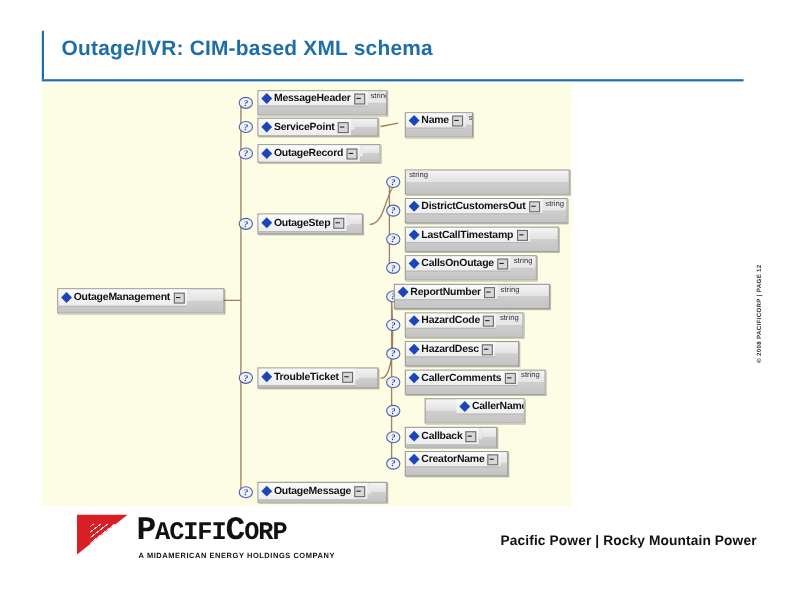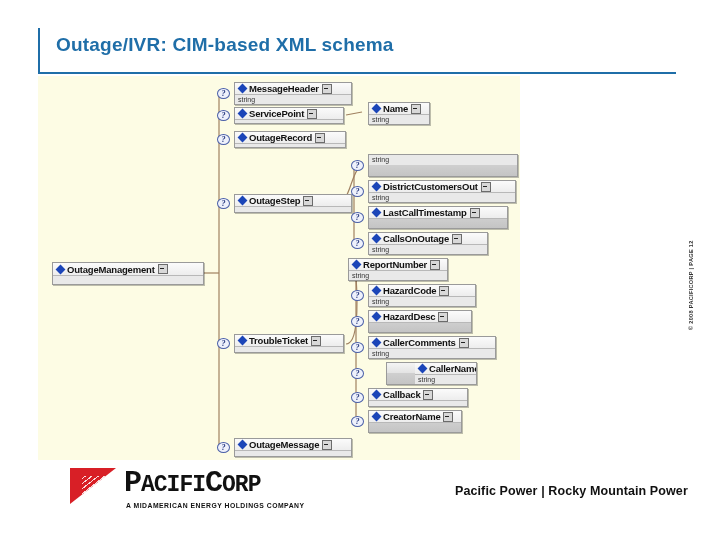--- a/index.html
+++ b/index.html
@@ -30,21 +30,21 @@
   }
   #canvas svg.wires{position:absolute;left:0;top:0;width:482px;height:384px;}
 
   
   .node{
     position:absolute;
     border:1px solid #9a9a9a;
     background:linear-gradient(to bottom,#f4f4f4 0%,#e3e3e3 48%,#cfcfcf 50%,#c4c4c4 100%);
     box-shadow:1px 1px 0 rgba(0,0,0,.25);
     box-sizing:border-box;
-    display:flex;flex-direction:column;justify-content:flex-start;
+    display:flex;flex-direction:row;justify-content:flex-start;
     overflow:hidden;
   }
   .node .row1{
     display:flex;align-items:center;height:13px;padding:0 2px;
     background:linear-gradient(to bottom,#fbfbfb 0%,#ededed 100%);
     border-bottom:1px solid #b8b8b8;position:relative;
   }
   .node .diamond{
     width:7px;height:7px;margin:0 3px 0 2px;flex:0 0 auto;
     background:#1b45b8;transform:rotate(45deg);
@@ -193,21 +193,21 @@
         <div class="qmark" style="left: 179px; top: 57.5px;">?</div>
         <div class="node nosub" style="left: 196px; top: 55px; width: 112px; height: 17px;">
           <div class="row1">
             <span class="diamond"></span>
             <span class="lbl">OutageRecord</span>
             <span class="expand"></span>
           </div>
           <div class="row2"></div>
         </div>
         <div class="qmark" style="left: 179px; top: 121.5px;">?</div>
-        <div class="node nosub" style="left: 196px; top: 118px; width: 118px; height: 19px;">
+        <div class="node nosub" style="left: 196px; top: 118px; width: 96px; height: 19px;">
           <div class="row1">
             <span class="diamond"></span>
             <span class="lbl">OutageStep</span>
             <span class="expand"></span>
           </div>
           <div class="row2"></div>
         </div>
         <div class="qmark" style="left: 313px; top: 83.5px;">?</div>
         <div class="node" style="left: 330px; top: 78px; width: 150px; height: 23px;">
           <div class="row2">string</div>
@@ -233,21 +233,21 @@
         <div class="qmark" style="left: 313px; top: 161.5px;">?</div>
         <div class="node" style="left: 330px; top: 156px; width: 120px; height: 23px;">
           <div class="row1">
             <span class="diamond"></span>
             <span class="lbl">CallsOnOutage</span>
             <span class="expand"></span>
           </div>
           <div class="row2">string</div>
         </div>
         <div class="qmark" style="left: 313px; top: 187.5px;">?</div>
-        <div class="node" style="left: 310px; top: 182px; width: 100px; height: 23px;">
+        <div class="node" style="left: 320px; top: 182px; width: 142px; height: 23px;">
           <div class="row1">
             <span class="diamond"></span>
             <span class="lbl">ReportNumber</span>
             <span class="expand"></span>
           </div>
           <div class="row2">string</div>
         </div>
         <div class="qmark" style="left: 313px; top: 213.5px;">?</div>
         <div class="node" style="left: 330px; top: 208px; width: 108px; height: 23px;">
           <div class="row1">
@@ -278,21 +278,21 @@
         <div class="qmark" style="left: 313px; top: 291.5px;">?</div>
         <div class="node" style="left: 348px; top: 286px; width: 91px; height: 23px; padding-left: 28px;">
           <div class="row1">
             <span class="diamond"></span>
             <span class="lbl">CallerName</span>
             <span class="expand"></span>
           </div>
           <div class="row2">string</div>
         </div>
         <div class="qmark" style="left: 313px; top: 315.5px;">?</div>
-        <div class="node nosub" style="left: 330px; top: 312px; width: 100px; height: 19px;">
+        <div class="node nosub" style="left: 330px; top: 312px; width: 84px; height: 19px;">
           <div class="row1">
             <span class="diamond"></span>
             <span class="lbl">Callback</span>
             <span class="expand"></span>
           </div>
           <div class="row2"></div>
         </div>
         <div class="qmark" style="left: 313px; top: 339.5px;">?</div>
         <div class="node" style="left: 330px; top: 334px; width: 94px; height: 23px; gap: 24px;">
           <div class="row1">

